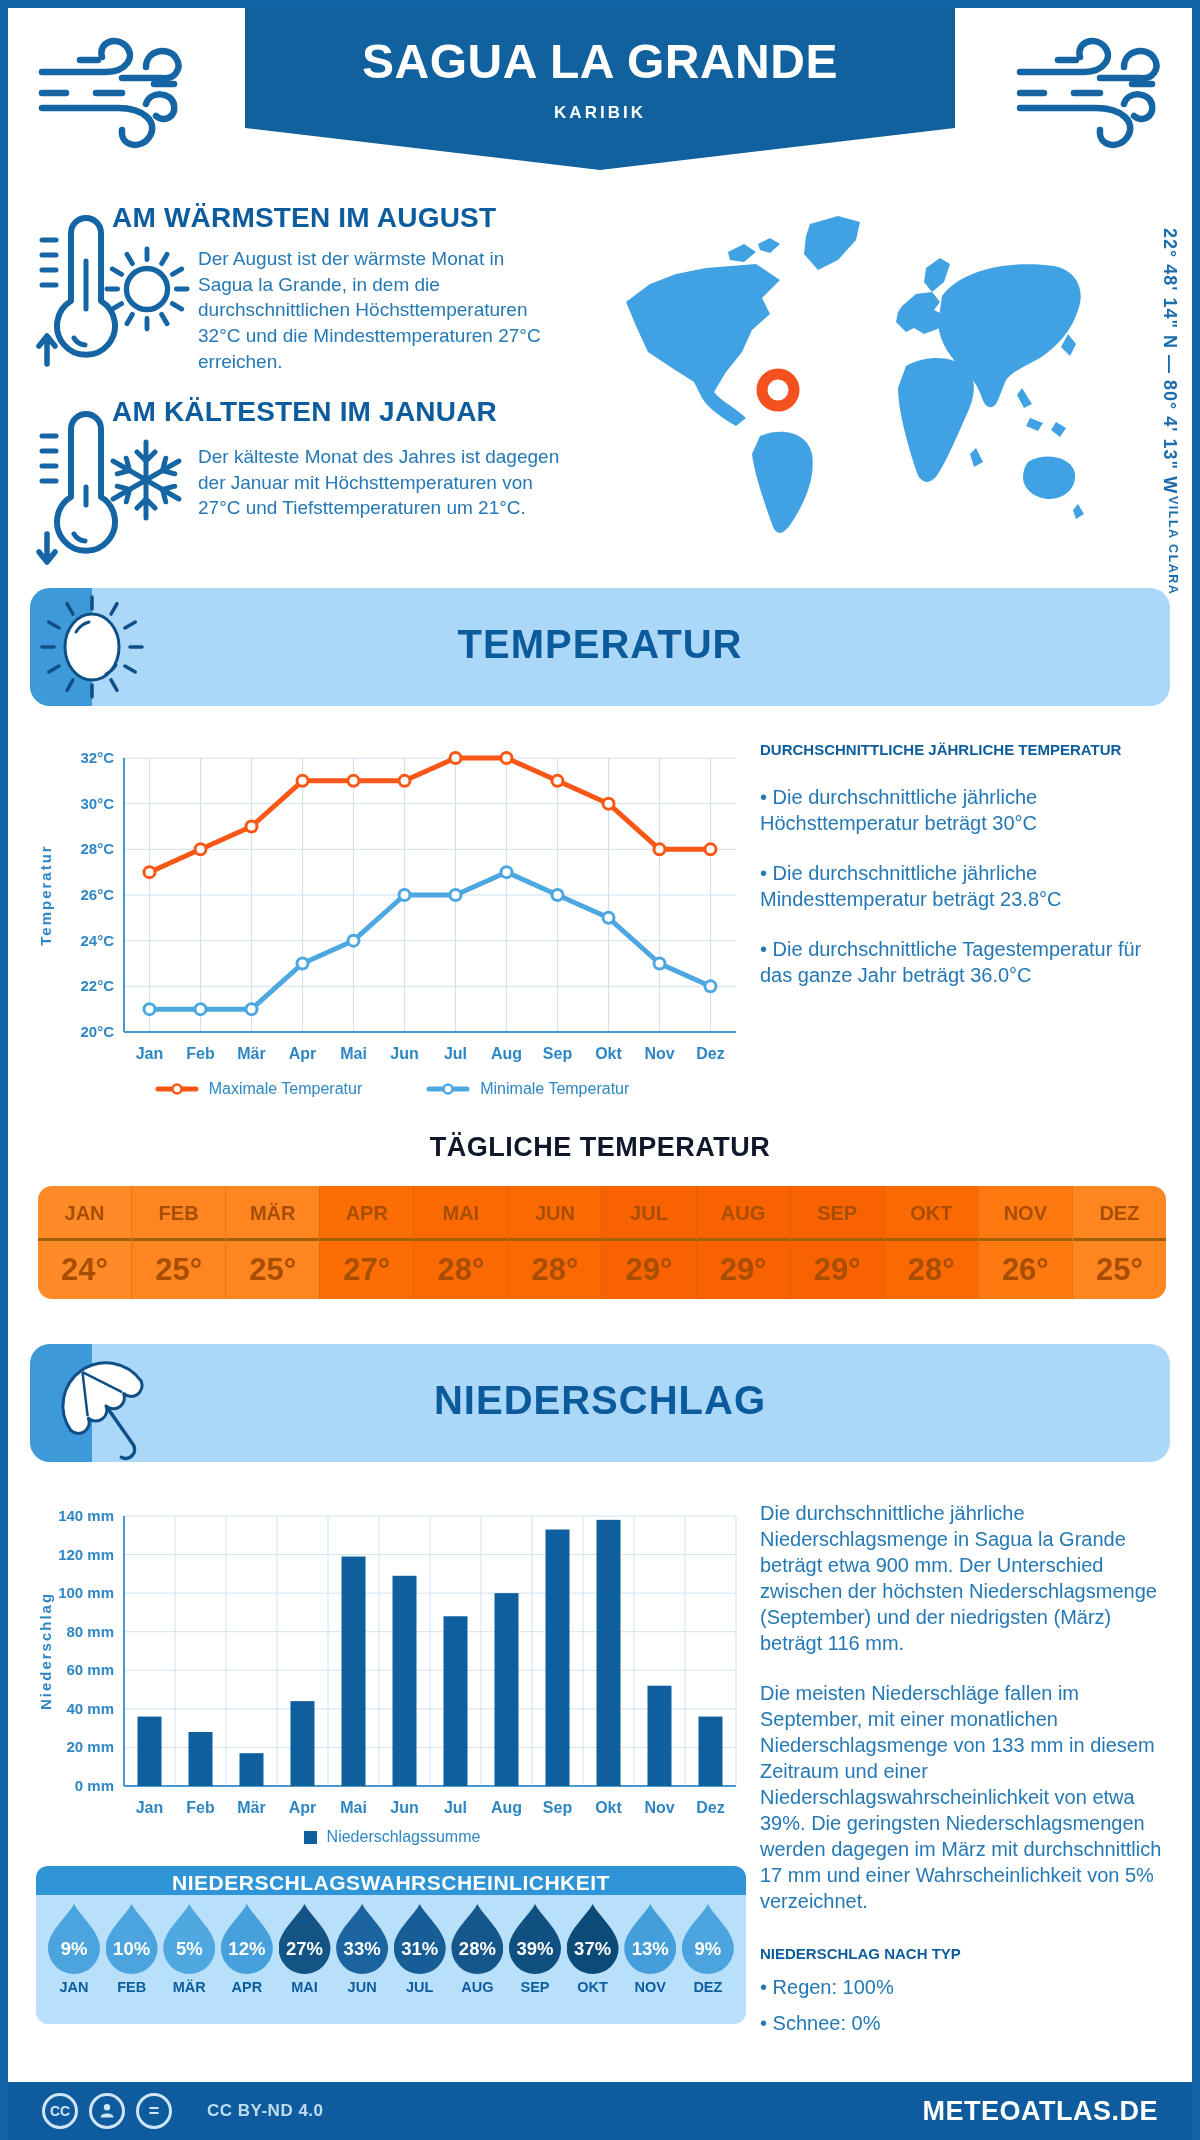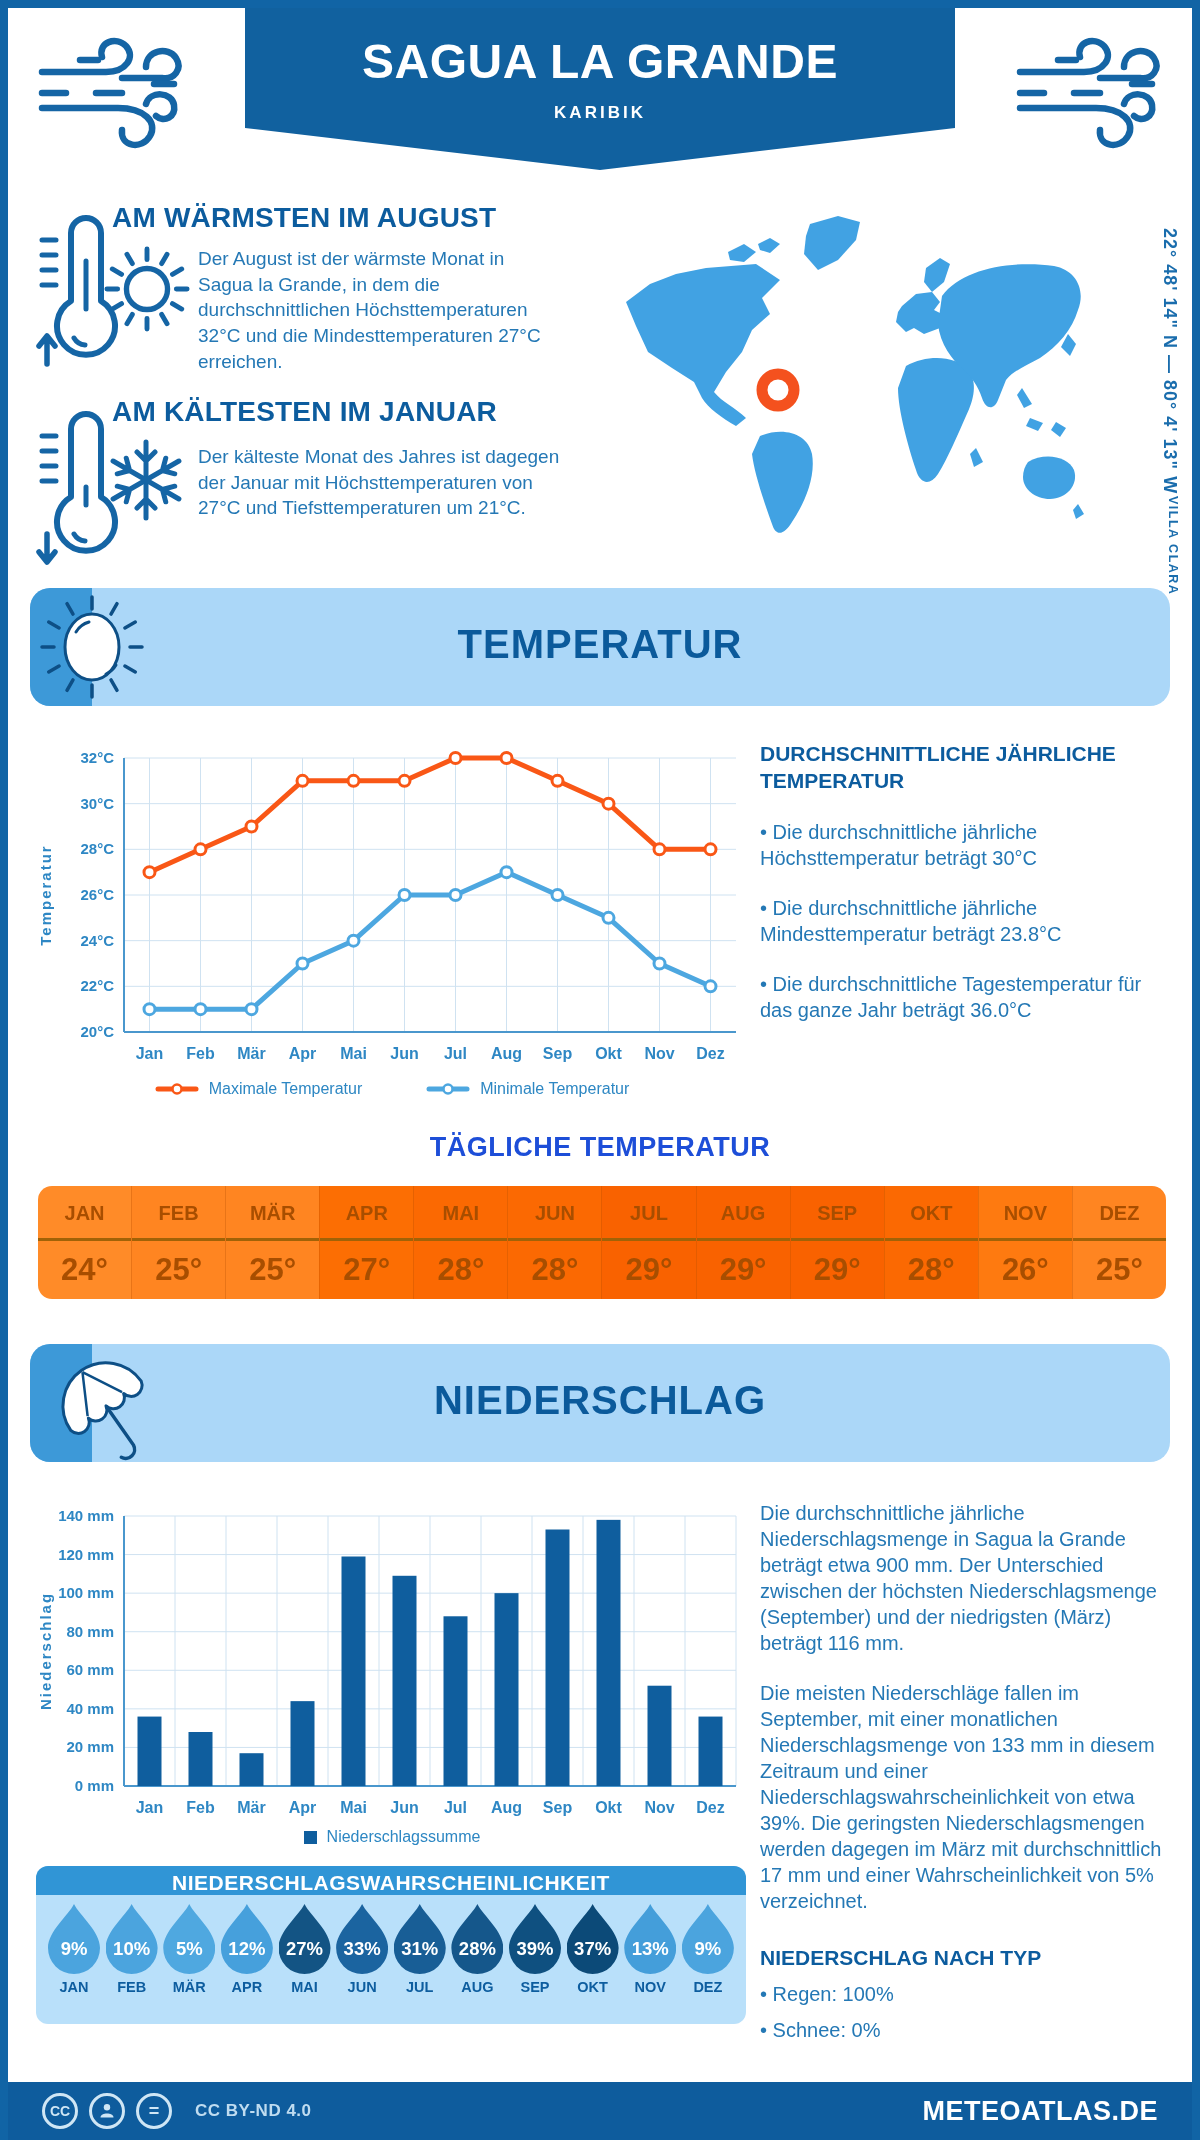--- a/index.html
+++ b/index.html
@@ -22,25 +22,25 @@
   
   .band{width:1140px;height:118px;background:#abd7f8;border-radius:20px;}
   .band .accent{position:absolute;left:0;top:0;bottom:0;width:62px;background:#3d99d8;border-radius:20px 0 0 20px;}
   .band .bandtitle{position:absolute;left:0;right:0;top:34px;text-align:center;
                    font-size:40px;font-weight:bold;color:#0b5a9b;letter-spacing:1px;}
   
   .legend{display:flex;justify-content:center;gap:64px;align-items:center;}
   .legend .item{display:flex;align-items:center;gap:10px;font-size:16px;color:#2d87c3;}
   .legend .sq{width:13px;height:13px;display:inline-block;}
   
-  .sidecol h3{margin:0;font-size:21px;font-weight:bold;color:#0c5c9e;line-height:1.3;}
+  .sidecol h3{margin:0;font-size:15px;font-weight:bold;color:#0c5c9e;line-height:1.3;}
   .sidecol p{margin:24px 0 0 0;font-size:20px;line-height:1.3;color:#2478b5;}
   .sidecol p.tight{margin:10px 0 0 0;}
   
-  .daily-h{width:1184px;text-align:center;font-size:27px;font-weight:bold;color:#1d4ed8;letter-spacing:.5px;}
+  .daily-h{width:1184px;text-align:center;font-size:27px;font-weight:bold;color:#0f172a;letter-spacing:.5px;}
   .ttable{display:flex;width:1128px;border-radius:14px;overflow:hidden;}
   .tcol{flex:1;text-align:center;}
   .tcol + .tcol{border-left:1px solid rgba(180,80,0,.30);}
   .tcol .tm{height:52px;line-height:54px;font-size:20px;font-weight:bold;}
   .tcol .tv{height:58px;line-height:58px;font-size:31px;font-weight:bold;border-top:3px solid #a16207;}
   
   .proppanel{width:710px;height:158px;background:#b9e0fa;border-radius:12px;overflow:hidden;}
   .proptitle{height:29px;line-height:33px;background:#3095d6;color:#fff;text-align:center;
              font-size:21px;font-weight:bold;letter-spacing:.5px;}
   .droprow{display:flex;justify-content:space-between;padding:9px 12px 0 12px;}
@@ -48,21 +48,21 @@
   .drop{width:52px;height:70px;position:relative;
         clip-path:path("M26 0 C32 12 52 27 52 44 A26 26 0 1 1 0 44 C0 27 20 12 26 0 Z");}
   .drop .pct{position:absolute;left:0;right:0;top:34px;text-align:center;color:#fff;font-size:18.5px;font-weight:bold;}
   .dmon{margin-top:5px;font-size:14.5px;font-weight:bold;color:#0d5d9f;}
   
   .footer{left:-8px;top:2074px;width:1200px;height:58px;background:#0e5c9d;display:flex;
           align-items:center;justify-content:space-between;padding:0 42px;box-sizing:border-box;}
   .ccgroup{display:flex;align-items:center;gap:11px;}
   .cc-circle{width:36px;height:36px;border:3px solid #cfe6f5;border-radius:50%;display:flex;
              align-items:center;justify-content:center;color:#cfe6f5;font-weight:bold;font-size:14px;box-sizing:border-box;}
-  .license{color:#bfdcf0;font-size:17px;font-weight:bold;margin-left:12px;letter-spacing:.5px;}
+  .license{color:#bfdcf0;font-size:17px;font-weight:bold;margin-left:24px;letter-spacing:.5px;}
   .site{color:#fff;font-size:27px;font-weight:bold;letter-spacing:.5px;}
   svg text{font-family:"Liberation Sans",sans-serif;}
 </style>
 </head>
 <body>
 
 <div class="page">
 
   <svg class="abs" style="left:18px;top:12px" width="170" height="140" viewBox="0 0 170 140">
     <g class="icon-stroke" stroke-width="6.5">

